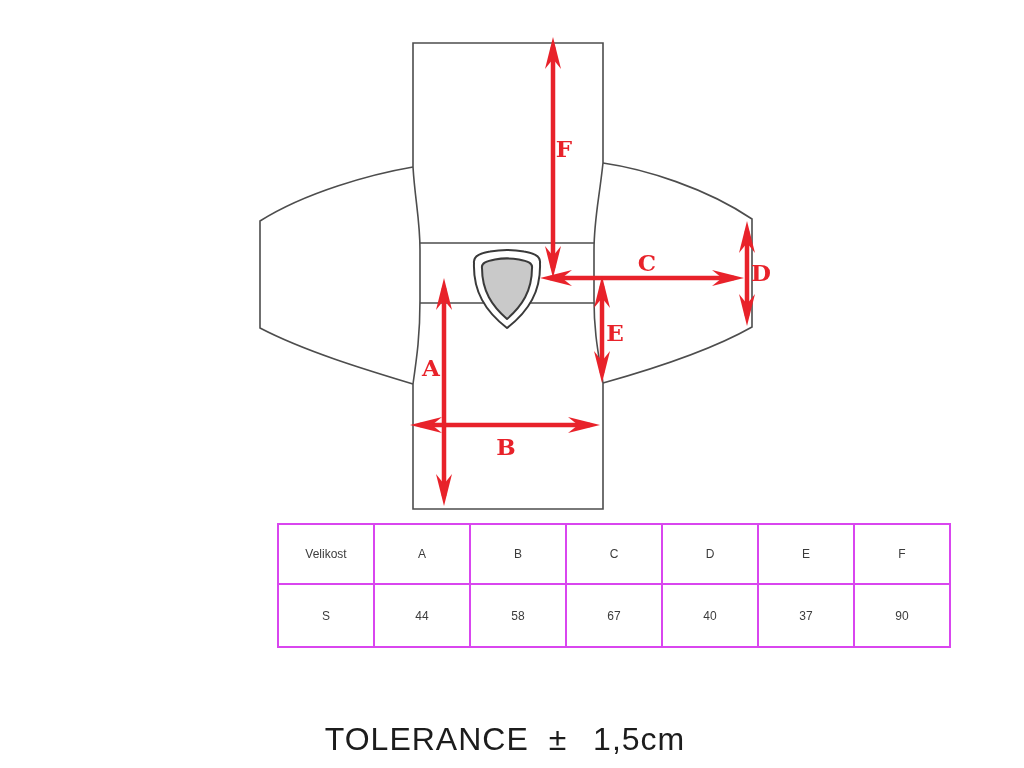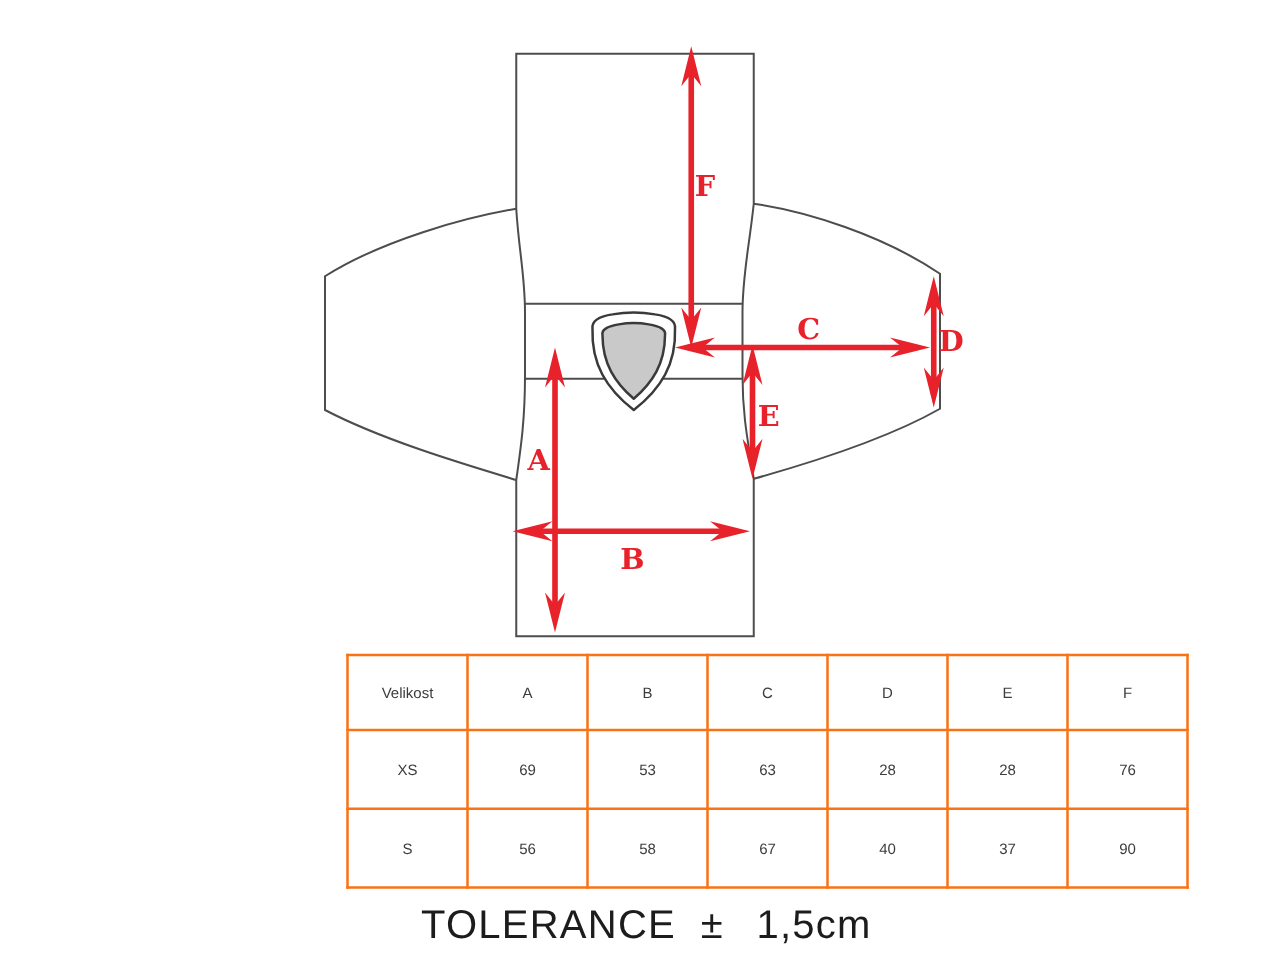--- a/index.html
+++ b/index.html
@@ -24,42 +24,41 @@
   table.size-table {
     position: absolute;
     left: 277px;
     top: 523px;
     border-collapse: collapse;
     table-layout: fixed;
     background: #ffffff;
   }
   .size-table th, .size-table td {
     width: 62px;
-    border: 2px solid #f97316;
+    border: 2px solid #d946ef;
     text-align: center;
     vertical-align: middle;
     font-size: 12px;
     font-weight: 400;
     color: #3c3c3c;
     padding: 16px;
   }
   .size-table thead th { height: 26px; }
   .size-table tbody td { height: 29px; }
 
   .tolerance {
     position: absolute;
     top: 721px;
     left: 0;
     width: 1010px;
     text-align: center;
     font-size: 32px;
     letter-spacing: 1px;
     color: #1c1c1c;
     white-space: nowrap;
-    padding-left: 12px;
   }
   .tolerance .sym { margin: 0 16px 0 10px; }
 </style>
 </head>
 <body>
 
 <div class="canvas">
 
   <svg class="diagram" width="1024" height="520" viewBox="0 0 1024 520">
 
@@ -142,31 +141,22 @@
         <th>A</th>
         <th>B</th>
         <th>C</th>
         <th>D</th>
         <th>E</th>
         <th>F</th>
       </tr>
     </thead>
     <tbody>
       <tr>
-        <td>XS</td>
-        <td>69</td>
-        <td>53</td>
-        <td>63</td>
-        <td>28</td>
-        <td>28</td>
-        <td>76</td>
-      </tr>
-      <tr>
         <td>S</td>
-        <td>56</td>
+        <td>44</td>
         <td>58</td>
         <td>67</td>
         <td>40</td>
         <td>37</td>
         <td>90</td>
       </tr>
     </tbody>
   </table>
 
   <div class="tolerance">

